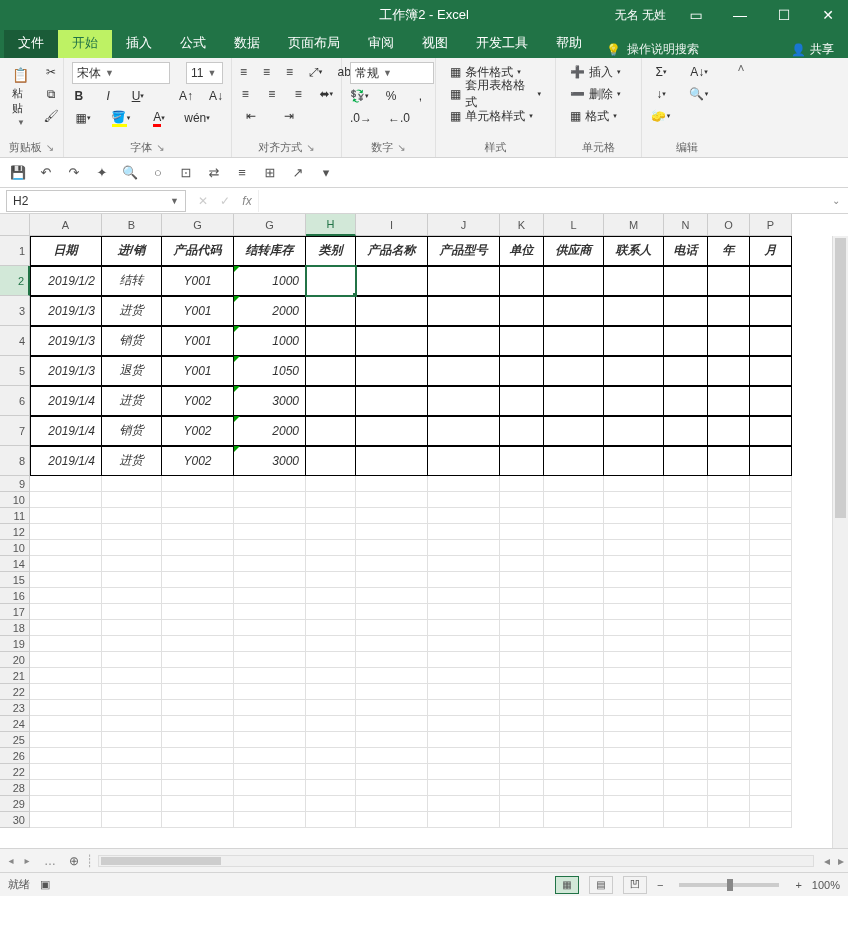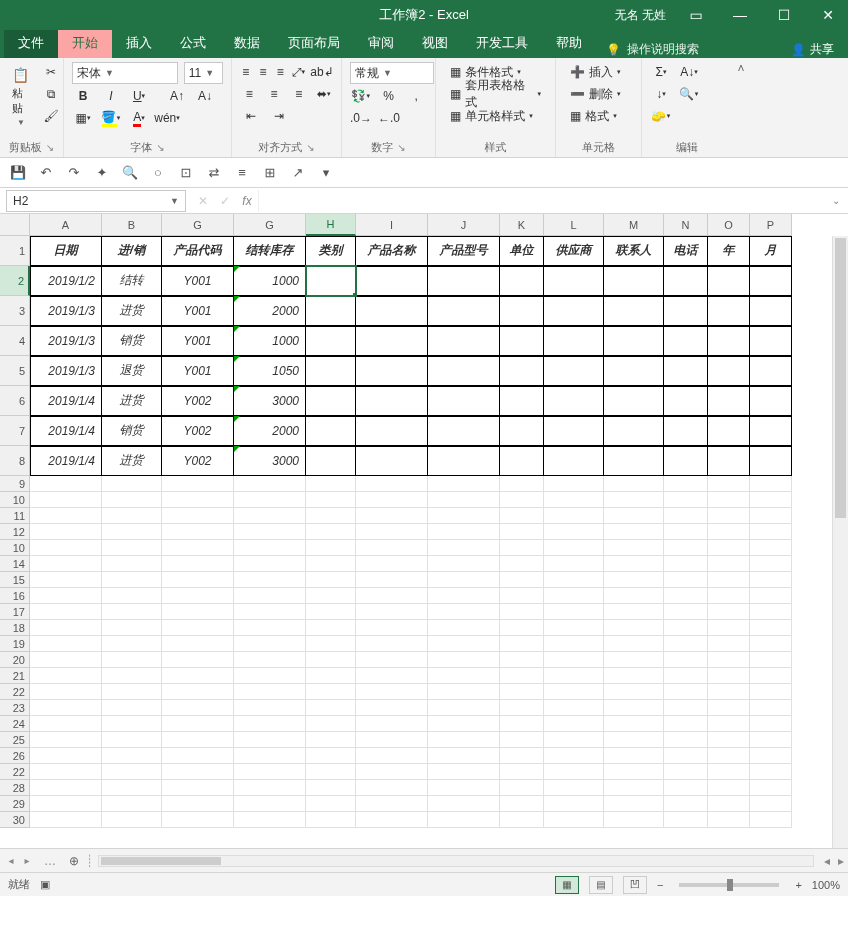--- a/index.html
+++ b/index.html
@@ -10,34 +10,34 @@
   .titlebar .left-icon { width: 28px; text-align: center; }
   .titlebar .center { position: absolute; left: 0; right: 0; text-align: center; font-size: 13px; pointer-events: none; }
   .titlebar .right { position: absolute; right: 0; display: flex; align-items: center; gap: 4px; }
   .titlebar .user { font-size: 12px; margin-right: 6px; }
   .winbtn { width: 40px; height: 30px; display: flex; align-items: center; justify-content: center; font-size: 14px; cursor: pointer; }
 
   
   .ribbon-tabs { height: 28px; background: #217346; display: flex; align-items: flex-end; padding-left: 4px; color: #fff; }
   .ribbon-tab { padding: 6px 14px; font-size: 13px; cursor: pointer; }
   .ribbon-tab.file { background: #1a5c38; }
-  .ribbon-tab.active { background: #fca5a5; color: #217346; }
+  .ribbon-tab.active { background: #bef264; color: #217346; }
   .ribbon-tabs .spacer { flex: 1; }
   .tell-me { display: flex; align-items: center; gap: 6px; padding: 0 10px; font-size: 12px; opacity: .9; }
   .share { padding: 0 14px; font-size: 12px; display:flex; align-items:center; gap:4px;}
 
   
   .ribbon { height: 100px; background: #f3f3f3; border-bottom: 1px solid #d4d4d4; display: flex; }
   .rgroup { border-right: 1px solid #e1e1e1; padding: 4px 8px 2px 8px; display: flex; flex-direction: column; justify-content: space-between; }
   .rgroup-label { text-align: center; font-size: 11px; color: #666; display:flex; justify-content:center; align-items:center; gap:4px;}
   .rg-body { display: flex; gap: 6px; align-items: flex-start; }
   .big-btn { display: flex; flex-direction: column; align-items: center; gap: 2px; padding: 4px 4px; cursor: pointer; font-size: 11px;}
   .ico { width: 18px; height: 18px; display:inline-flex; align-items:center; justify-content:center; font-size:14px; }
   .col { display: flex; flex-direction: column; gap: 2px; }
-  .row { display: flex; gap: 6px; align-items: center; }
+  .row { display: flex; gap: 16px; align-items: center; }
   .sm-btn { width: 22px; height: 20px; display:flex; align-items:center; justify-content:center; cursor:pointer; border-radius:2px; font-size:12px;}
   .combo { height: 22px; border: 1px solid #c8c8c8; background: #fff; display: flex; align-items: center; padding: 0 4px; font-size: 12px; }
   .combo .dd { margin-left: 4px; font-size: 9px; color:#666; }
   .wbtn { height: 20px; padding: 0 6px; display:flex; align-items:center; gap:4px; cursor:pointer; font-size:12px; }
   .dialog-launch { font-size:10px; color:#888; cursor:pointer; }
 
   
   .qat { height: 30px; background: #fff; border-bottom: 1px solid #d4d4d4; display:flex; align-items:center; gap:8px; padding: 0 8px; color:#555;}
   .qat .qbtn { width:20px; height:20px; display:flex; align-items:center; justify-content:center; cursor:pointer; font-size:13px;}
 

